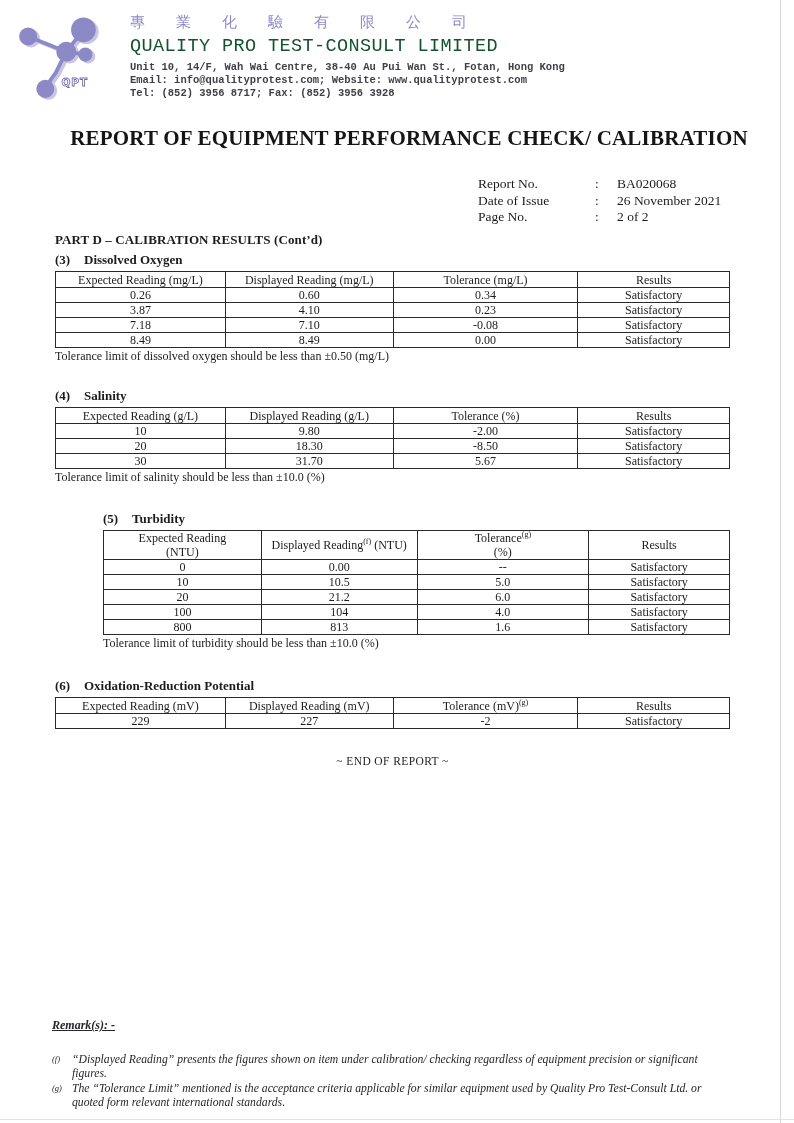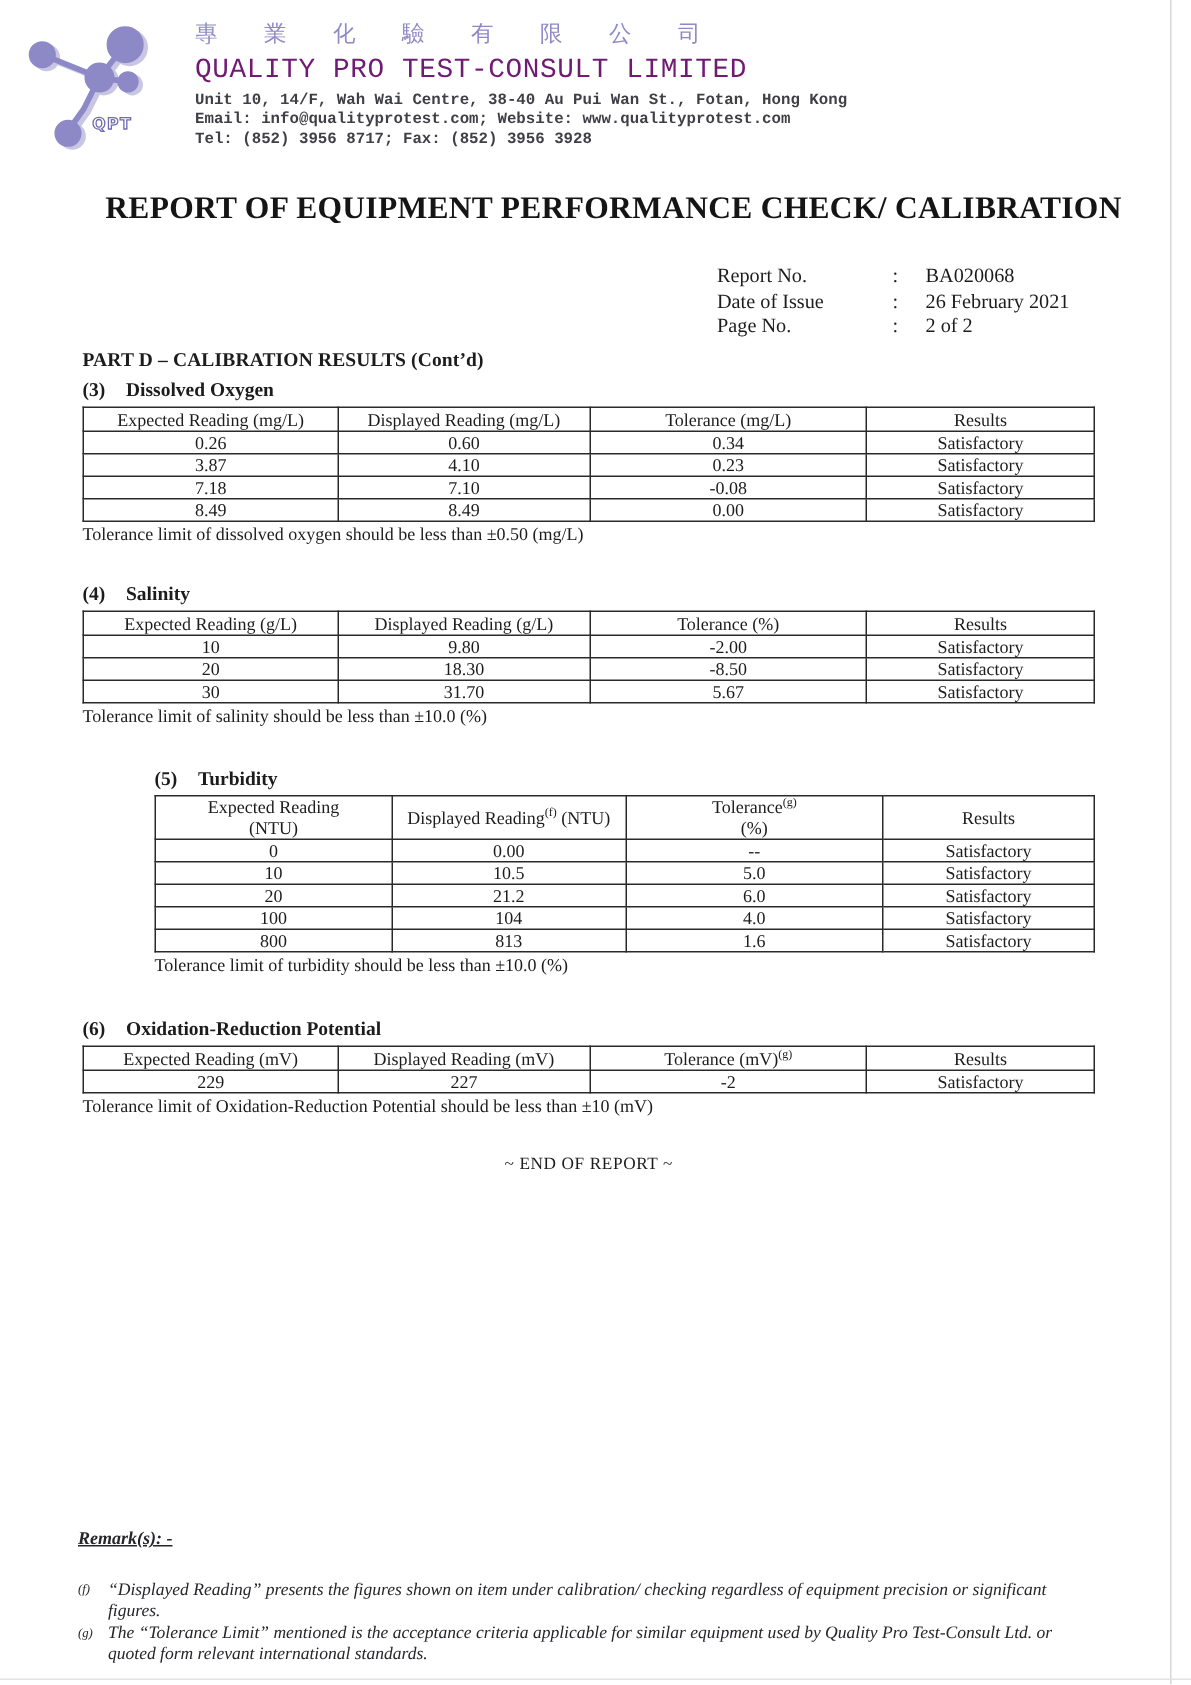--- a/index.html
+++ b/index.html
@@ -9,21 +9,21 @@
     font-family:"Liberation Serif", serif; color:#1c1c1c; overflow:hidden;
   }
   
   .scan-edge-right { position:absolute; left:780px; top:0; width:1px; height:1123px; background:#d8d8d8; }
   .scan-edge-bottom { position:absolute; left:0; top:1119px; width:794px; height:1px; background:#e2e2e2; }
 
   
   .logo { position:absolute; left:12px; top:6px; width:100px; height:100px; }
   .header-text { position:absolute; left:130px; top:13px; width:470px;font-family:Liberation Mono, monospace; }
   .company-cn { font-size:15px; letter-spacing:11px; color:#8f8ac6; white-space:nowrap; }
-  .company-en { margin-top:4px; font-size:18.5px; letter-spacing:0.4px; color:#701a75; white-space:nowrap; }
+  .company-en { margin-top:4px; font-size:18.5px; letter-spacing:0.4px; color:#14532d; white-space:nowrap; }
   .address { margin-top:4px; font-size:10.5px; font-weight:bold; color:#3f3f46; line-height:1.24; }
 
   
   .report-title { position:absolute; top:126px; left:12px; width:100%; text-align:center;
     font-size:21px; font-weight:bold; letter-spacing:0.2px; color:#151515; white-space:nowrap; }
 
   
   .report-info { position:absolute; left:478px; top:176px; font-size:13.5px; line-height:16.5px; }
   .ri-row { display:flex; }
   .ri-label { width:117px; }
@@ -109,21 +109,21 @@
 
   <div class="report-info" id="report-info">
   <div class="ri-row">
     <span class="ri-label">Report No.</span>
     <span class="ri-sep">:</span>
     <span class="ri-value">BA020068</span>
   </div>
   <div class="ri-row">
     <span class="ri-label">Date of Issue</span>
     <span class="ri-sep">:</span>
-    <span class="ri-value">26 February 2021</span>
+    <span class="ri-value">26 November 2021</span>
   </div>
   <div class="ri-row">
     <span class="ri-label">Page No.</span>
     <span class="ri-sep">:</span>
     <span class="ri-value">2 of 2</span>
   </div>
     </div>
 
   <div class="content">
     <div class="part-heading">PART D – CALIBRATION RESULTS (Cont’d)</div>
@@ -293,21 +293,20 @@
             </thead>
       <tbody>
               <tr>
                 <td>229</td>
                 <td>227</td>
                 <td>-2</td>
                 <td>Satisfactory</td>
               </tr>
             </tbody>
     </table>
-    <div class="note">Tolerance limit of Oxidation-Reduction Potential should be less than ±10 (mV)</div>
   </div>
       </div>
     <div class="end-report">~ END OF REPORT ~</div>
   </div>
 
   <div class="remarks">
     <div class="remarks-heading">Remark(s): -</div>
     <div id="remark-items">
   <div class="remark-item">
     <span class="remark-marker">(f)</span>

